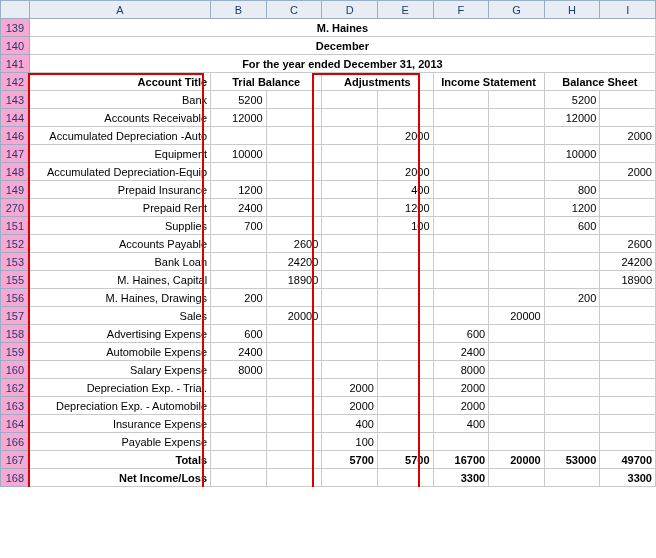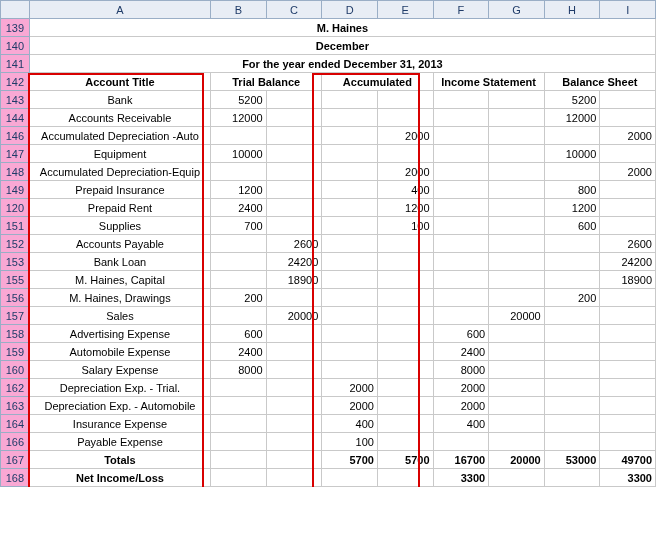--- a/index.html
+++ b/index.html
@@ -36,21 +36,21 @@
   td.cell {
     border: 1px solid #c9c9c9;
     padding: 1px 3px;
     height: 18px;
     background: #fff;
     overflow: hidden;
     white-space: nowrap;
   }
   .center { text-align: center; }
   .right { text-align: right; }
-  .left { text-align: center; }
+  .left { text-align: right; }
   .bold { font-weight: bold; }
   .corner {
     background: #e8edf5;
     border: 1px solid #9aaec6;
   }
   
   .wrap { position: relative; width:656px; }
   .redbox {
     position: absolute;
     border: 2px solid #d80000;
@@ -96,21 +96,21 @@
     <td class="cell center bold" colspan="9">December</td>
   </tr>
   <tr>
     <td class="rowhdr">141</td>
     <td class="cell center bold" colspan="9">For the year ended December 31, 2013</td>
   </tr>
   <tr>
     <td class="rowhdr">142</td>
     <td class="cell left bold">Account Title</td>
     <td class="cell center bold" colspan="2">Trial Balance</td>
-    <td class="cell center bold" colspan="2">Accumulated</td>
+    <td class="cell center bold" colspan="2">Adjustments</td>
     <td class="cell center bold" colspan="2">Income Statement</td>
     <td class="cell center bold" colspan="2">Balance Sheet</td>
   </tr>
   </tbody>
       <tbody id="data-rows">
         <tr>
           <td class="rowhdr">143</td>
           <td class="cell left">Bank</td>
           <td class="cell right">5200</td>
           <td class="cell right"></td>
@@ -175,21 +175,21 @@
           <td class="cell right">1200</td>
           <td class="cell right"></td>
           <td class="cell right"></td>
           <td class="cell right">400</td>
           <td class="cell right"></td>
           <td class="cell right"></td>
           <td class="cell right">800</td>
           <td class="cell right"></td>
         </tr>
         <tr>
-          <td class="rowhdr">120</td>
+          <td class="rowhdr">270</td>
           <td class="cell left">Prepaid Rent</td>
           <td class="cell right">2400</td>
           <td class="cell right"></td>
           <td class="cell right"></td>
           <td class="cell right">1200</td>
           <td class="cell right"></td>
           <td class="cell right"></td>
           <td class="cell right">1200</td>
           <td class="cell right"></td>
         </tr>

